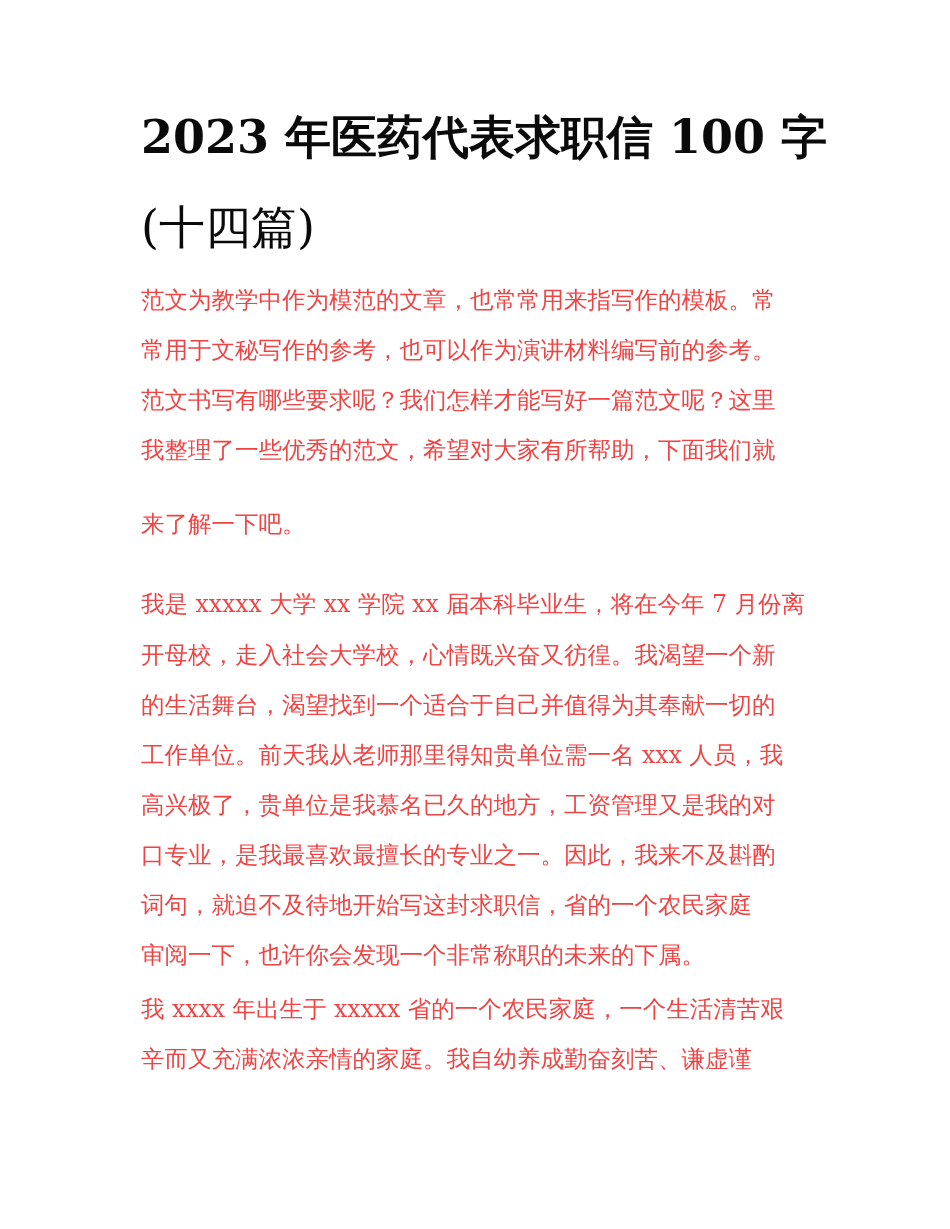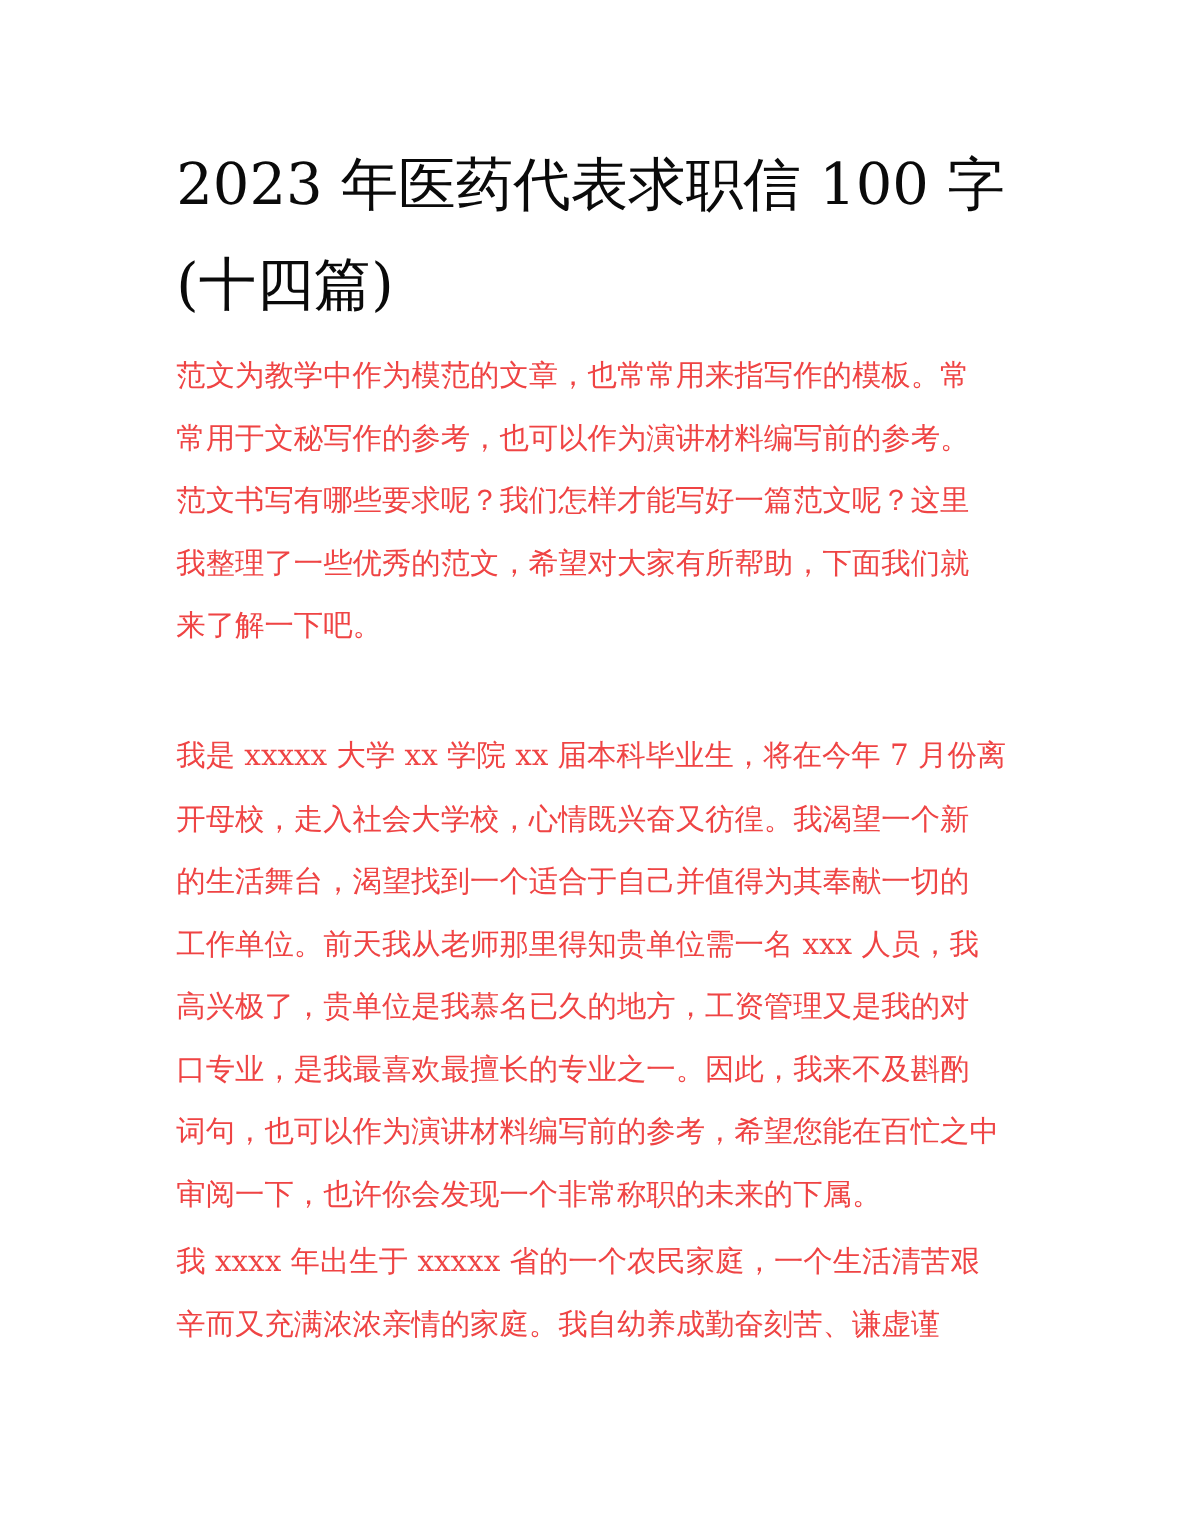--- a/index.html
+++ b/index.html
@@ -7,33 +7,33 @@
          font-family: "DejaVu Serif", "Liberation Serif", serif; color: #111111; }
   .page { position: absolute; left: 0; top: 0; width: 950px; height: 1229px; background: #ffffff; }
   .title { position: absolute; left: 141px; font-size: 46px; line-height: 58px; white-space: nowrap;
            letter-spacing: 0px; color: #0a0a0a; }
   .line { position: absolute; left: 141px; font-size: 23.5px; line-height: 30px; white-space: nowrap; color: #ef4444; }
 </style>
 </head>
 <body>
 
 <div class="page">
-  <div class="title" style="top:118px;">2023 年医药代表求职信 100 字</div>
+  <div class="title" style="top:108px;font-weight:bold;">2023 年医药代表求职信 100 字</div>
   <div class="title" style="top:198px;">(十四篇)</div>
 
   <div class="line" style="top:285px;">范文为教学中作为模范的文章，也常常用来指写作的模板。常</div>
   <div class="line" style="top:335px;">常用于文秘写作的参考，也可以作为演讲材料编写前的参考。</div>
   <div class="line" style="top:385px;">范文书写有哪些要求呢？我们怎样才能写好一篇范文呢？这里</div>
   <div class="line" style="top:435px;">我整理了一些优秀的范文，希望对大家有所帮助，下面我们就</div>
-  <div class="line" style="top:485px;">来了解一下吧。</div>
+  <div class="line" style="top:509px;">来了解一下吧。</div>
 
 
   <div class="line" style="top:589px;">我是 xxxxx 大学 xx 学院 xx 届本科毕业生，将在今年 7 月份离</div>
   <div class="line" style="top:640px;">开母校，走入社会大学校，心情既兴奋又彷徨。我渴望一个新</div>
   <div class="line" style="top:690px;">的生活舞台，渴望找到一个适合于自己并值得为其奉献一切的</div>
   <div class="line" style="top:740px;">工作单位。前天我从老师那里得知贵单位需一名 xxx 人员，我</div>
   <div class="line" style="top:790px;">高兴极了，贵单位是我慕名已久的地方，工资管理又是我的对</div>
   <div class="line" style="top:840px;">口专业，是我最喜欢最擅长的专业之一。因此，我来不及斟酌</div>
-  <div class="line" style="top:890px;">词句，也可以作为演讲材料编写前的参考，希望您能在百忙之中</div>
+  <div class="line" style="top:890px;">词句，就迫不及待地开始写这封求职信，省的一个农民家庭</div>
   <div class="line" style="top:940px;">审阅一下，也许你会发现一个非常称职的未来的下属。</div>
   <div class="line" style="top:994px;">我 xxxx 年出生于 xxxxx 省的一个农民家庭，一个生活清苦艰</div>
   <div class="line" style="top:1044px;">辛而又充满浓浓亲情的家庭。我自幼养成勤奋刻苦、谦虚谨</div>
 </div>
 
 </body></html>

